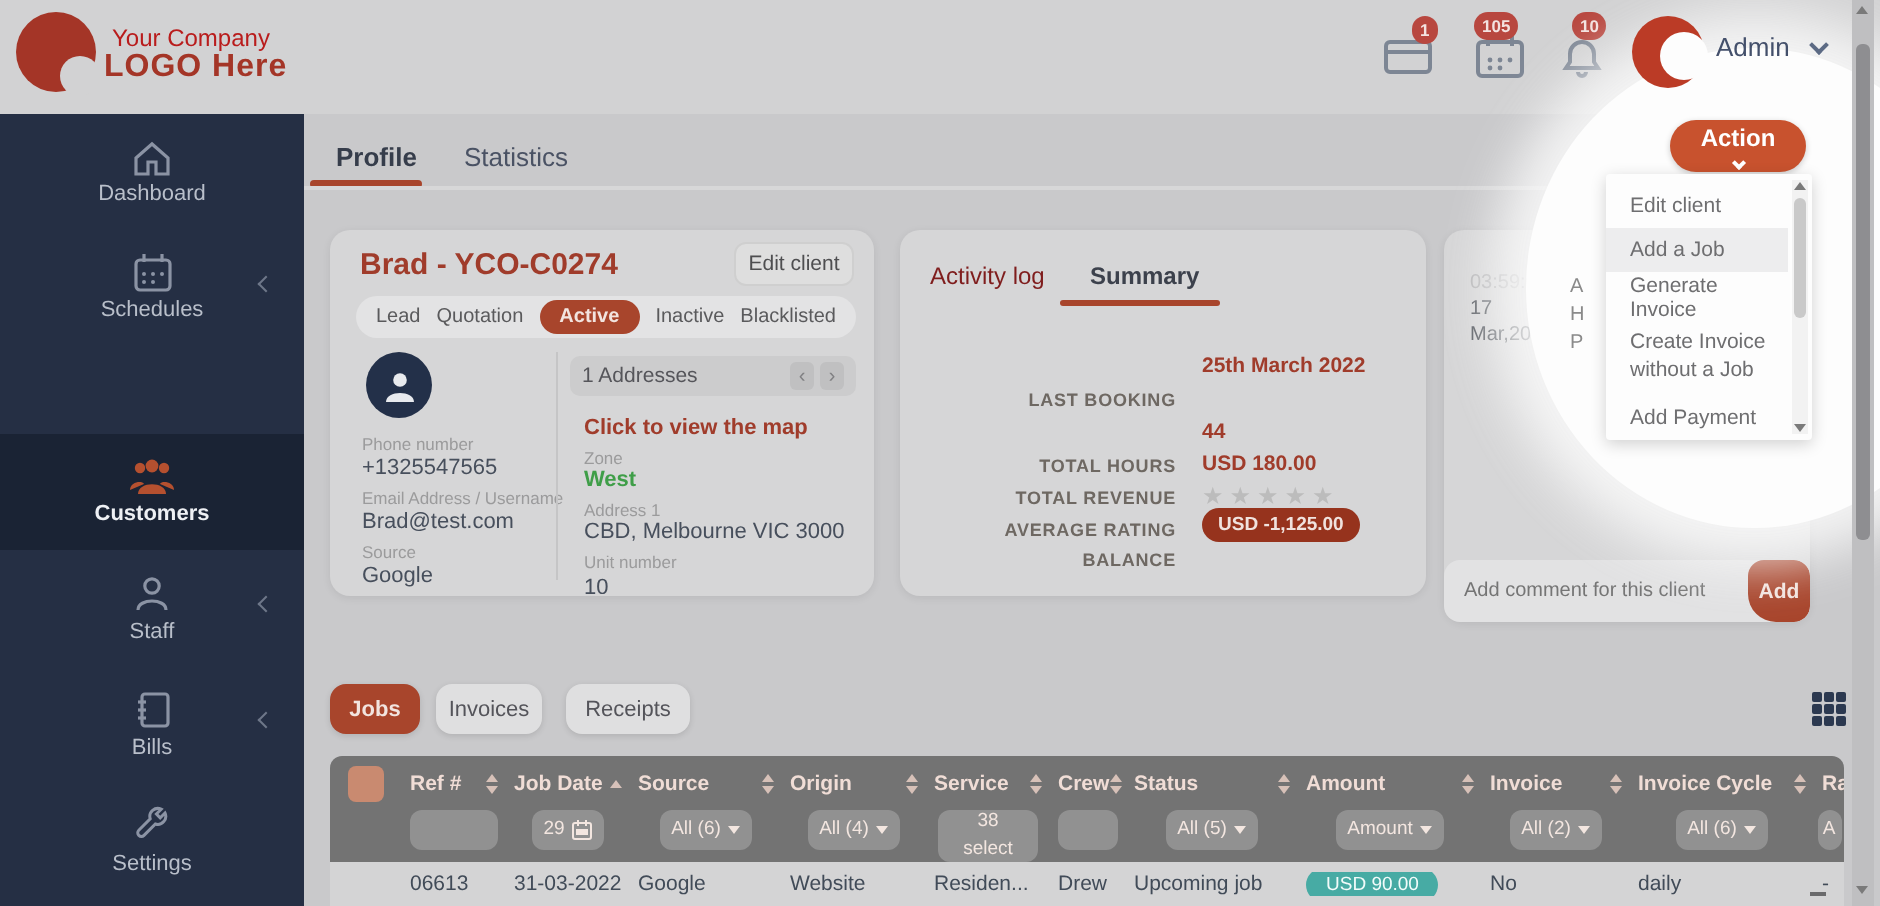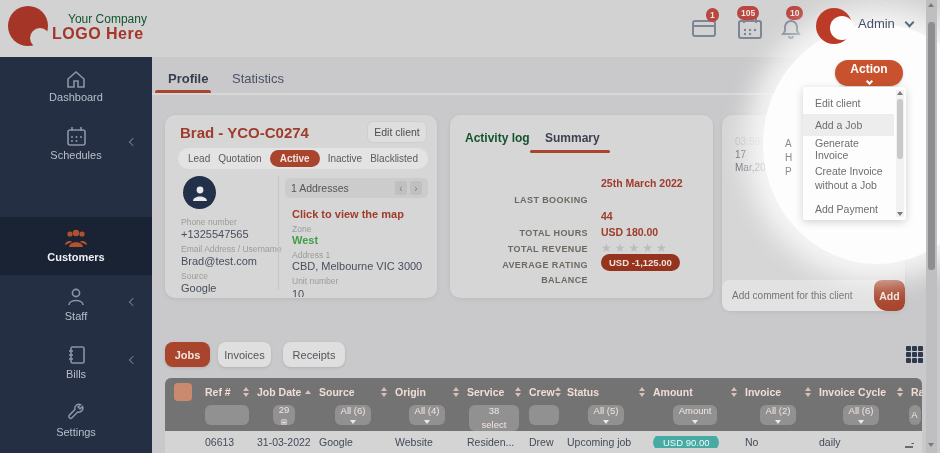--- a/index.html
+++ b/index.html
@@ -5,21 +5,21 @@
   html,body{margin:0;padding:0;background:#c7c7c9;}
   *{box-sizing:border-box;}
   .stage{position:relative;width:940px;height:453px;overflow:hidden;
          font-family:"Liberation Sans",sans-serif;background:#c9c9cb;}
   .abs{position:absolute;}
 
   
   .topbar{position:absolute;left:0;top:0;width:940px;height:57px;background:#d2d2d3;}
   .logo-circle{position:absolute;left:8px;top:6px;width:40px;height:40px;border-radius:50%;background:#a43527;}
   .logo-bite{position:absolute;left:22px;top:22px;width:20px;height:20px;border-radius:50%;background:#d2d2d3;}
-  .logo-top{position:absolute;left:68px;top:12px;font-size:12px;color:#14532d;}
+  .logo-top{position:absolute;left:56px;top:12px;font-size:12px;color:#b91c1c;}
   .logo-bottom{position:absolute;left:52px;top:25px;font-size:16px;font-weight:bold;color:#a43527;letter-spacing:.5px;}
   .badge{position:absolute;background:#b8473f;color:#f3e2e0;font-size:8.5px;font-weight:bold;
          border-radius:8px;height:14px;display:flex;align-items:center;justify-content:center;padding:0 4px;z-index:5;}
   .hicon{position:absolute;color:#7d8694;}
   .admin-label{position:absolute;left:858px;top:16px;font-size:13px;color:#44506b;z-index:45;}
   .chev{display:inline-block;width:7px;height:7px;border-right:2px solid #5c6a84;border-bottom:2px solid #5c6a84;transform:rotate(45deg);}
   .admin-chev{position:absolute;left:906px;top:19px;z-index:45;}
   .avatar{position:absolute;left:816px;top:8px;width:36px;height:36px;border-radius:50%;background:#bb3b26;z-index:45;}
   .avatar-bite{position:absolute;left:14px;top:8px;width:24px;height:24px;border-radius:50%;background:#fdfdfd;}
 
@@ -53,21 +53,21 @@
   .client-avatar{position:absolute;left:183px;top:176px;width:33px;height:33px;border-radius:50%;
                  background:#233049;display:flex;align-items:center;justify-content:center;}
   .addr-bar{position:absolute;left:285px;top:178px;width:143px;height:20px;background:#cccccd;
             border-radius:5px;display:flex;align-items:center;padding:0 6px;font-size:10.5px;color:#55555a;}
   .addr-nav{margin-left:auto;display:flex;gap:3px;}
   .addr-nav span{width:12px;height:14px;background:#c0c0c1;border-radius:3px;color:#808083;
                  font-size:10px;display:flex;align-items:center;justify-content:center;cursor:pointer;}
   .vdiv{position:absolute;left:278px;top:176px;width:1px;height:114px;background:#c5c5c6;}
 
   
-  .sum-tab{position:absolute;font-size:12px;color:#14532d;cursor:pointer;font-weight:bold;}
+  .sum-tab{position:absolute;font-size:12px;color:#7f1d1d;cursor:pointer;}
   .sum-tab.active{color:#3c414c;font-weight:bold;}
   .sum-underline{position:absolute;left:530px;top:150px;width:80px;height:3px;background:#a8452c;border-radius:2px;}
   .sum-row{position:absolute;left:460px;width:245px;height:15px;display:flex;align-items:center;}
   .sum-lbl{width:128px;text-align:right;font-size:9px;font-weight:bold;color:#6e6862;letter-spacing:.4px;margin-top:34px;}
   .sum-val{margin-left:13px;font-size:10.5px;font-weight:bold;color:#a03c2b;}
   .sum-row.stars .sum-val{color:#bcbcbc;font-size:12px;letter-spacing:3px;font-weight:normal;}
   .sum-row.balance .sum-val{background:#96331d;color:#f0e2de;font-size:9.5px;border-radius:9px;padding:3px 8px;}
 
   
   .ts{font-size:10px;color:#55595f;}
@@ -105,21 +105,21 @@
              display:grid;grid-template-columns:repeat(3,5px);grid-template-rows:repeat(3,5px);gap:1px;cursor:pointer;}
   .grid-icon span{background:#2c3950;border-radius:1px;}
 
   .jtable{position:absolute;left:165px;top:378px;width:757px;height:75px;overflow:hidden;border-radius:6px 6px 0 0;}
   .jhead{display:flex;width:757px;height:53px;background:#737373;flex-wrap:wrap;}
   .hcell{display:flex;align-items:center;color:#f0ddd6;font-size:10.5px;font-weight:bold;padding:0 4px;height:27px;}
   .fcell{display:flex;align-items:flex-start;justify-content:center;height:26px;padding:0 3px;}
   .fpill{background:rgba(255,255,255,.22);border-radius:6px;color:#f3e6e0;font-size:9.5px;height:20px;
          display:flex;align-items:center;justify-content:center;gap:4px;padding:0 6px;cursor:pointer;
          flex-direction:column;line-height:10px;overflow:hidden;}
-  .fpill.inline{flex-direction:column;}
+  .fpill.inline{flex-direction:row;}
   .sort{display:flex;flex-direction:column;gap:2px;margin-left:auto;opacity:.85;}
   .sort .u{width:0;height:0;border-left:3px solid transparent;border-right:3px solid transparent;border-bottom:4px solid #e9cfc5;}
   .sort .d{width:0;height:0;border-left:3px solid transparent;border-right:3px solid transparent;border-top:4px solid #e9cfc5;}
   .hcheck{width:18px;height:18px;background:#c98a70;border-radius:4px;margin:auto;cursor:pointer;}
   .jrow{display:flex;width:757px;height:22px;background:#d4d4d5;align-items:center;}
   .rcell{font-size:10.5px;color:#414b58;padding:0 4px;white-space:nowrap;overflow:hidden;}
   .rcheck{width:15px;height:15px;background:#c4c4c5;border-radius:4px;margin:auto;cursor:pointer;}
   .teal-pill{background:#47aba4;color:#f2fbfa;font-size:9.5px;border-radius:9px;padding:3px 10px;}
   .fdrop{width:0;height:0;border-left:3.5px solid transparent;border-right:3.5px solid transparent;border-top:4.5px solid #f3e6e0;}
 

